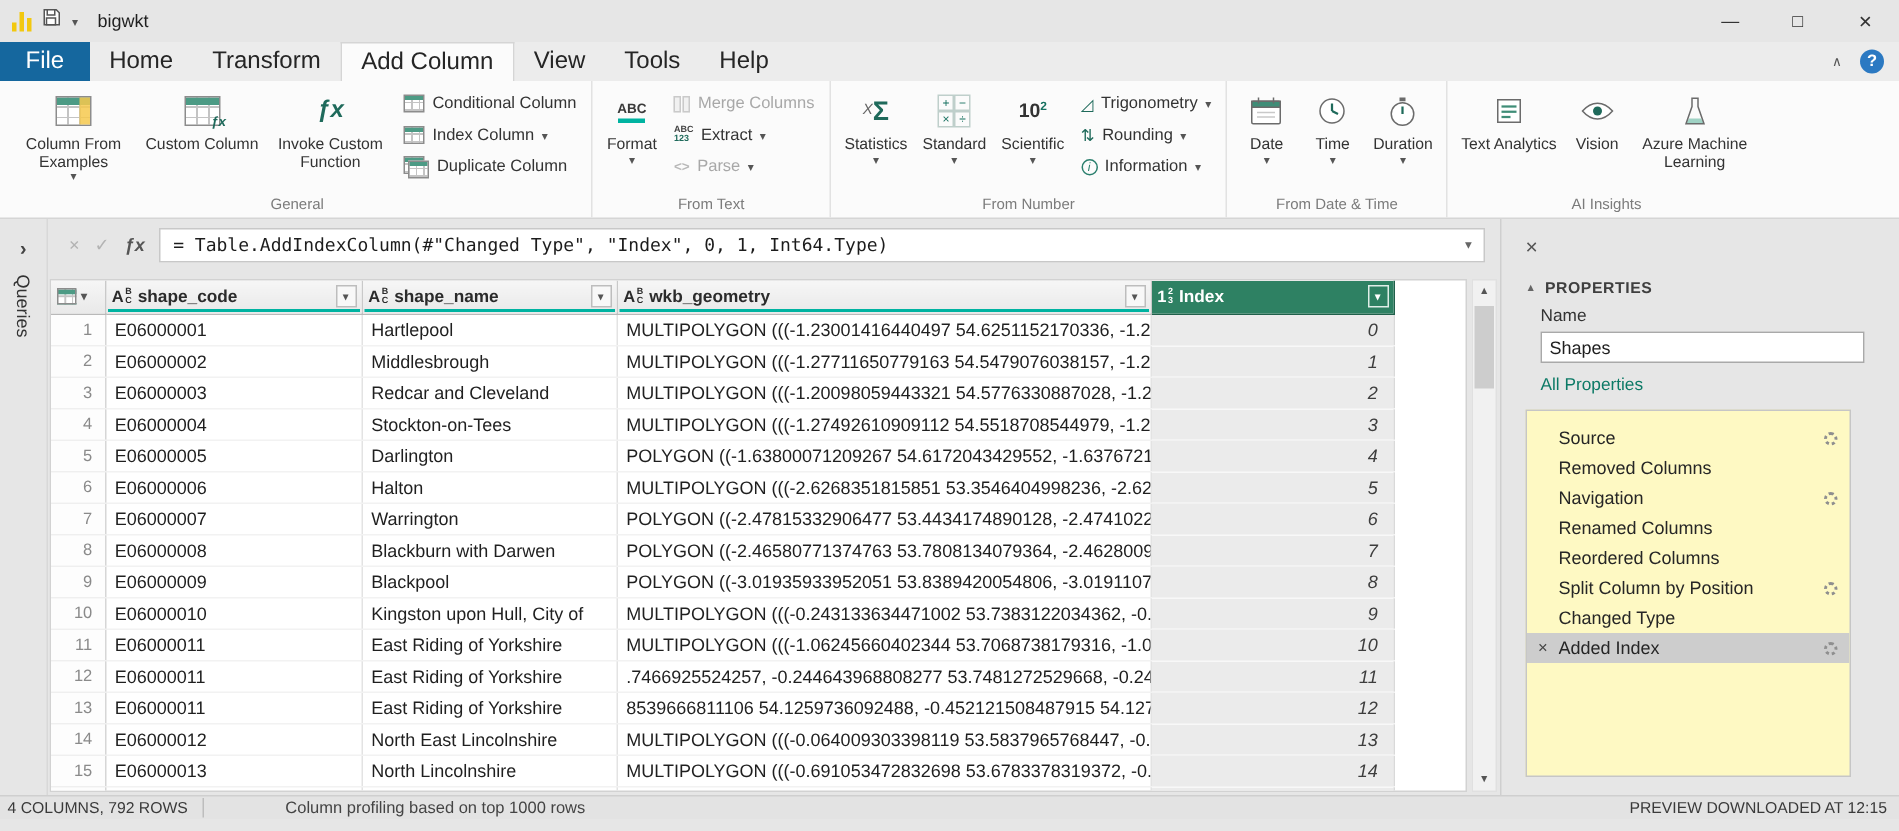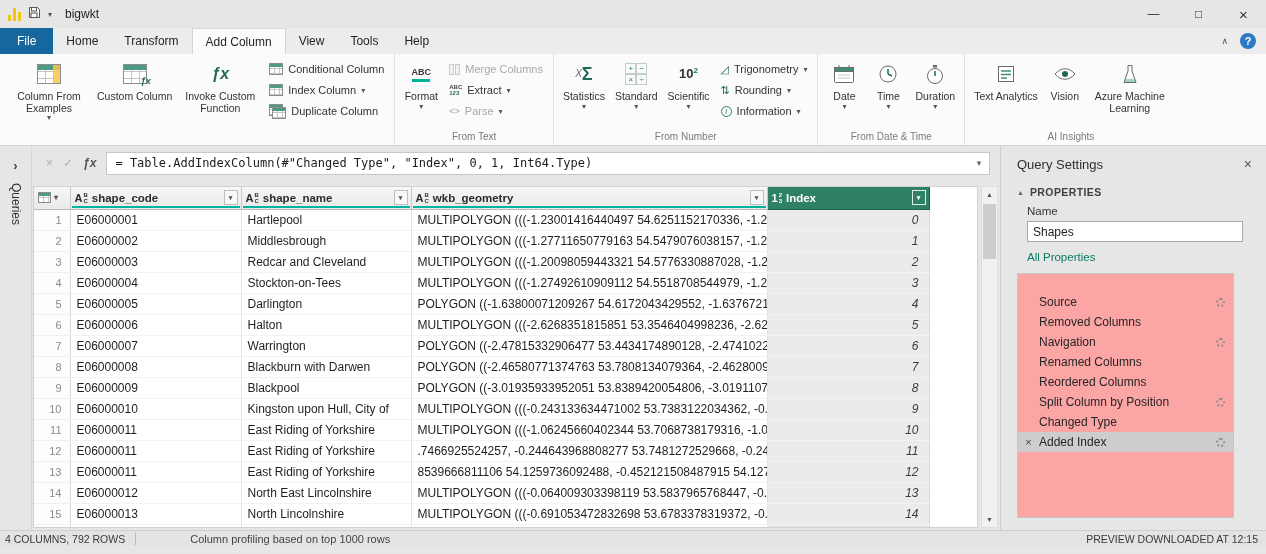--- a/index.html
+++ b/index.html
@@ -12,21 +12,21 @@
   .logo i{width:3px;background:var(--logo);display:block;}
   .logo i:nth-child(1){height:6px}.logo i:nth-child(2){height:13px}.logo i:nth-child(3){height:9px}
   .qat-caret{font-size:8px;color:#555;}
   .title{font-size:12px;color:#1f1f1f;margin-left:6px;}
   .win-btns{margin-left:auto;display:flex;height:100%;}
   .win-btn{width:45px;display:flex;align-items:center;justify-content:center;font-size:12px;color:#333;}
   .win-btn.close{font-size:15px;}
 
   
   .tabrow{height:26px;display:flex;align-items:stretch;background:#ececec;}
-  .tab{display:flex;align-items:center;padding:0 13px;font-size:12px;color:#252525;text-align:center;}
+  .tab{display:flex;align-items:center;padding:0 13px;font-size:16px;color:#252525;text-align:center;}
   .tab.file{background:var(--file-tab);color:#fff;padding:0 17px;}
   .tab.selected{background:#fbfbfb;border:1px solid #d5d5d5;border-bottom:none;}
   .tabrow-right{margin-left:auto;display:flex;align-items:center;gap:12px;padding-right:10px;}
   .collapse-caret{font-size:9px;color:#555;}
   .help-circle{width:16px;height:16px;border-radius:50%;background:var(--help-circle);color:#fff;
     font-size:11px;font-weight:700;display:flex;align-items:center;justify-content:center;}
 
   
   .ribbon{height:92px;background:#fbfbfb;border-bottom:1px solid #d5d5d5;display:flex;align-items:stretch;padding-left:2px;}
   .rgroup{display:flex;flex-direction:column;padding:2px 4px 0;border-right:1px solid #e2e2e2;}
@@ -127,21 +127,21 @@
   .qs-header{display:flex;align-items:center;padding:10px 14px 8px 16px;}
   .qs-title{flex:1;font-size:13px;color:#2f2f2f;}
   .qs-close{font-size:14px;color:#555;}
   .sec-h{display:flex;align-items:center;gap:6px;padding:6px 0 4px 16px;}
   .sec-arrow{font-size:7px;color:#666;}
   .sec-label{font-size:10.5px;font-weight:700;color:#3f3f3f;letter-spacing:.4px;}
   .name-label{font-size:11.5px;padding:3px 0 4px 26px;color:#333;}
   .name-input{margin-left:26px;width:216px;height:21px;border:1px solid #a9a9a9;background:#fff;
     font-family:"Liberation Sans",sans-serif;font-size:12px;padding:0 5px;color:#1f1f1f;}
   .all-props{margin:9px 0 4px 26px;font-size:11.5px;color:var(--link);}
-  .steps-box{margin:6px 32px 12px 16px;border:1px solid #c6c6c6;background:#fca5a5;flex:1;overflow:hidden;padding-top:18px;}
+  .steps-box{margin:6px 32px 12px 16px;border:1px solid #c6c6c6;background:#fef9c3;flex:1;overflow:hidden;padding-top:8px;}
   .step{display:flex;align-items:center;height:20px;font-size:12px;color:#262626;}
   .step.selected{background:#cdcdcd;}
   .step-del{width:21px;text-align:center;font-size:11px;color:#444;flex:none;}
   .step-label{flex:1;white-space:nowrap;overflow:hidden;}
   .step-gear{width:9px;height:9px;border:2px dotted #8f8f8f;border-radius:50%;margin-right:8px;flex:none;}
 
   
   .statusbar{height:16px;background:#e3e3e3;border-top:1px solid #cfcfcf;display:flex;align-items:center;
     padding:0 8px 0 5px;gap:10px;font-size:10.5px;color:#3a3a3a;}
   .sb-div{width:1px;height:13px;background:#bdbdbd;}
@@ -226,20 +226,21 @@
         </div>
         <div class="rbtn-sm">
           <span class="dup">
               <span class="mini-tbl"></span>
               <span class="mini-tbl"></span>
             </span>
           <span>Duplicate Column</span>
         </div>
       </div>
     </div>
+    <div class="rgroup-label">General</div>
   </div>
 
   <div class="rgroup">
     <div class="rgroup-content">
       <div class="rbtn-lg">
         <div class="ric">
           <span class="fmt">
               <span class="t">ABC</span>
               <span class="bar"></span>
             </span>
@@ -617,21 +618,20 @@
         <span class="vs-btn">▲</span>
         <span class="vs-thumb"></span>
         <span class="vs-space"></span>
         <span class="vs-btn">▼</span>
       </div>
     </div>
   </div>
 
   <div class="panel">
     <div class="qs-header">
-      <span class="qs-title">Query Settings</span>
       <span class="qs-close">×</span>
     </div>
     <div class="sec-h">
       <span class="sec-arrow">▲</span>
       <span class="sec-label">PROPERTIES</span>
     </div>
     <div class="name-label">Name</div>
     <input class="name-input" value="Shapes" style="">
     <div class="all-props">All Properties</div>
     <div class="steps-box">

